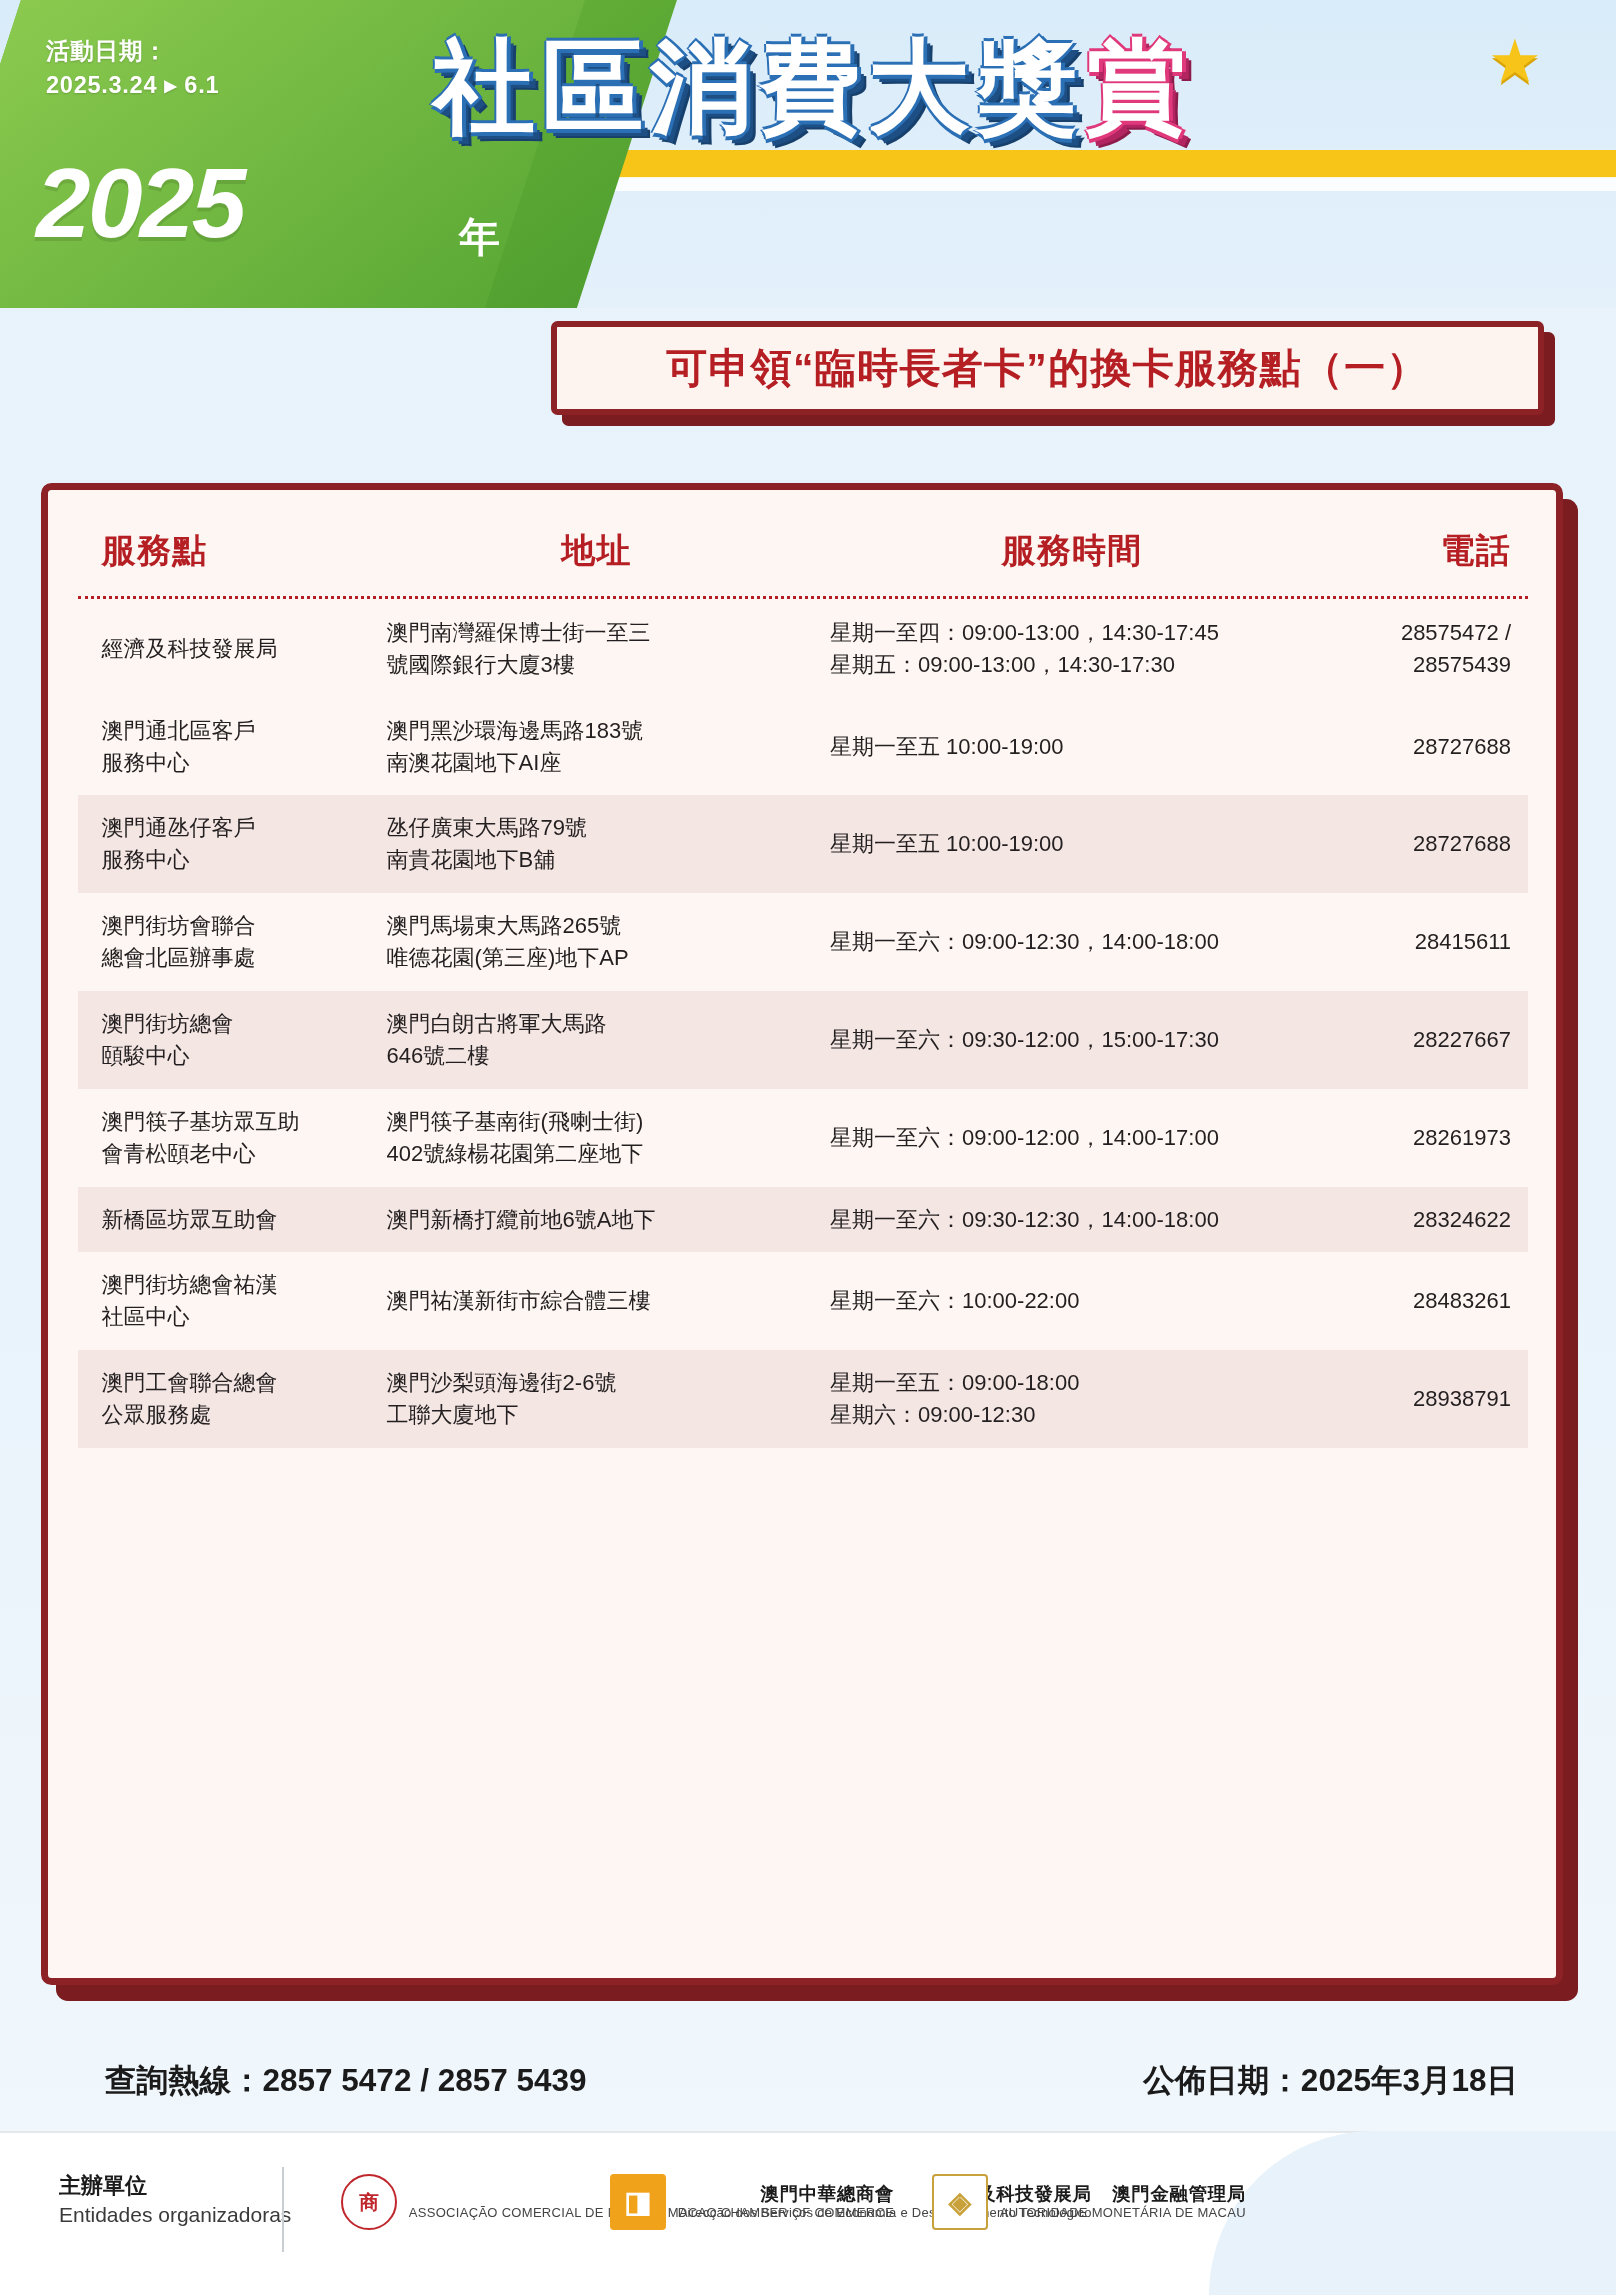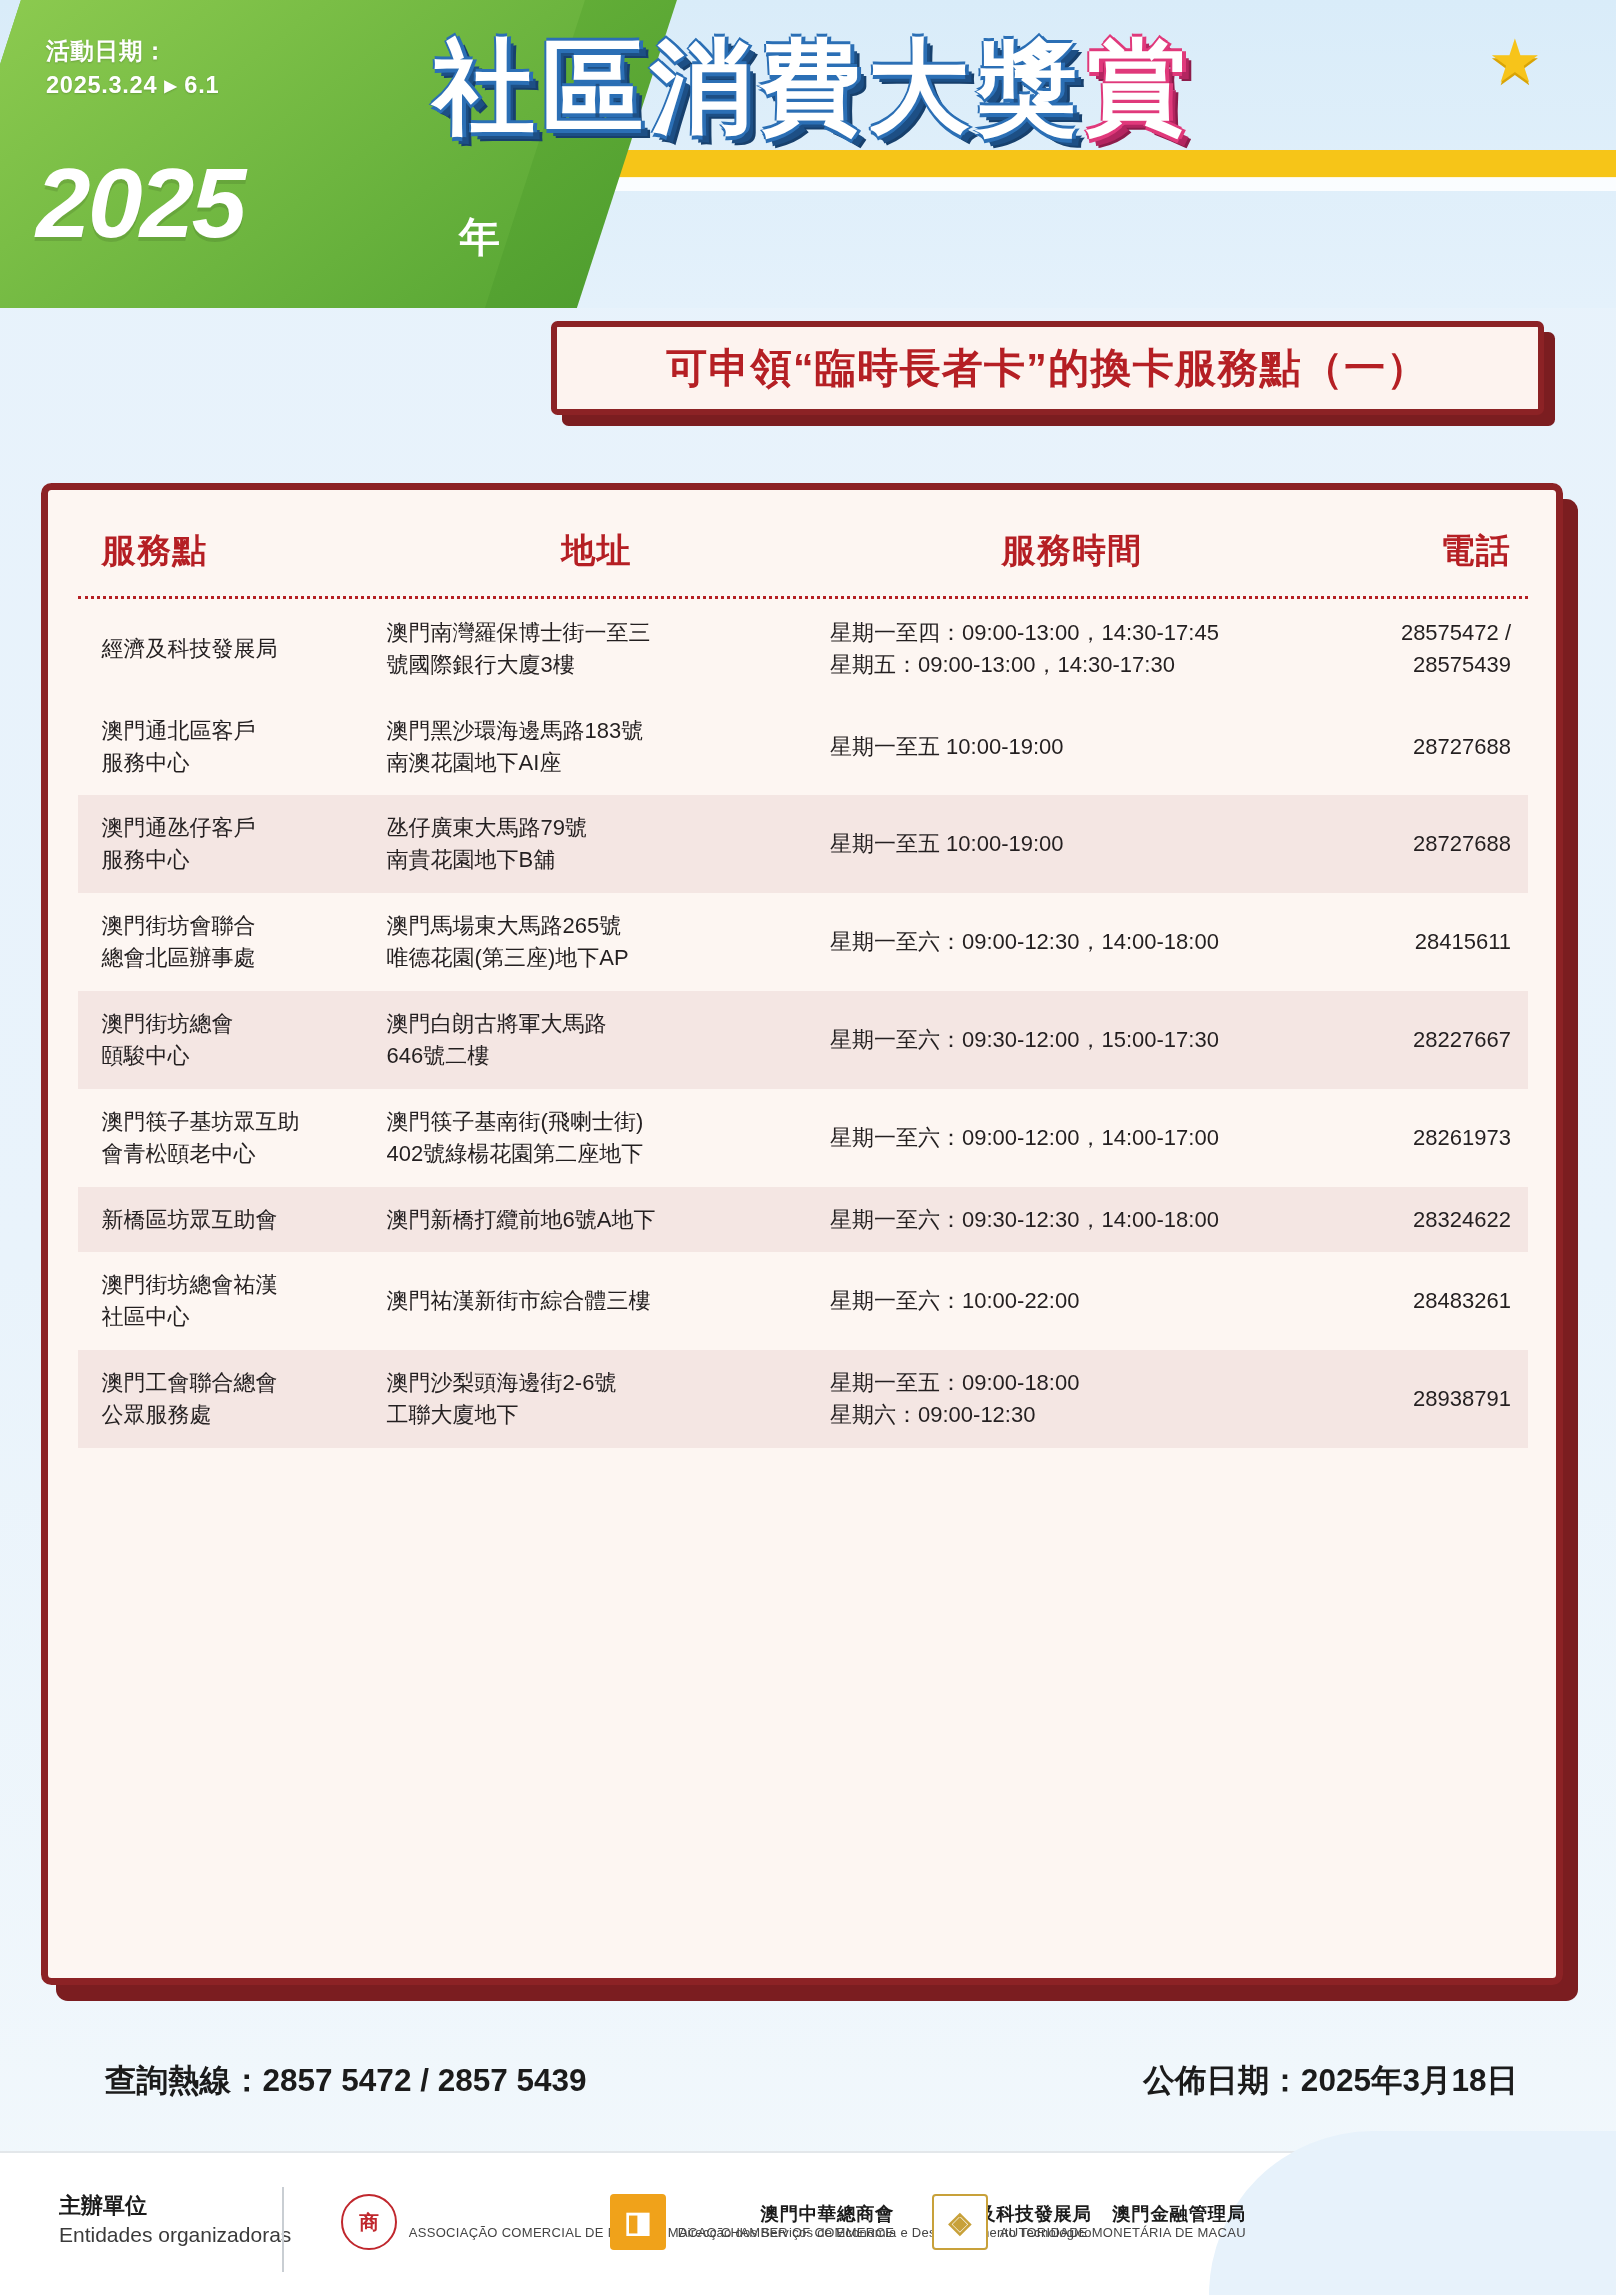--- a/index.html
+++ b/index.html
@@ -231,21 +231,21 @@
     right: 98px; top: 2060px;
     font-size: 31.5px;
     font-weight: bold;
     color: #1b1b1b;
   }
 
   
   .bottom {
     position: absolute;
     left: 0; bottom: 0;
-    width: 1616px; height: 144px;
+    width: 1616px; height: 164px;
     background: #ffffff;
     border-top: 2px solid #e3e7ea;
     margin-top: 44px;
   }
   .bottom-curve {
     position: absolute;
     right: 0; bottom: 0;
     width: 407px; height: 164px;
     background: #e7f2fb;
     border-top-left-radius: 210px;

